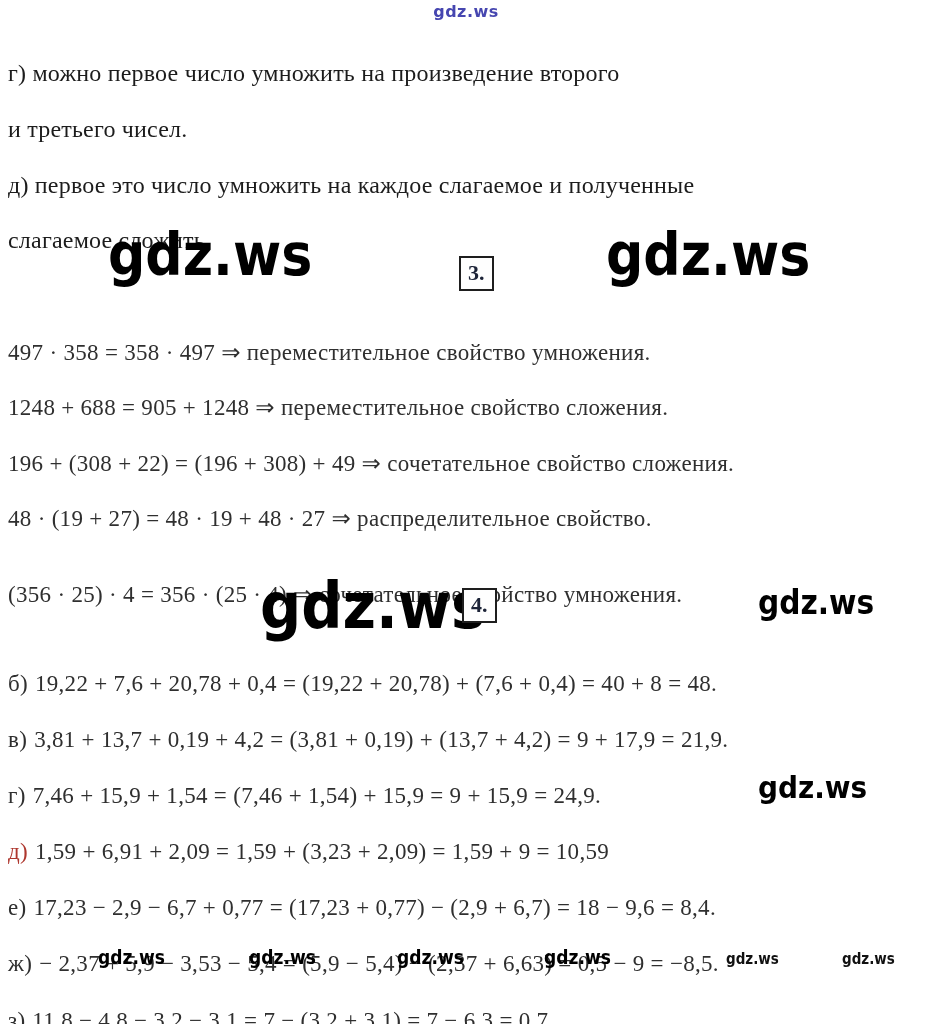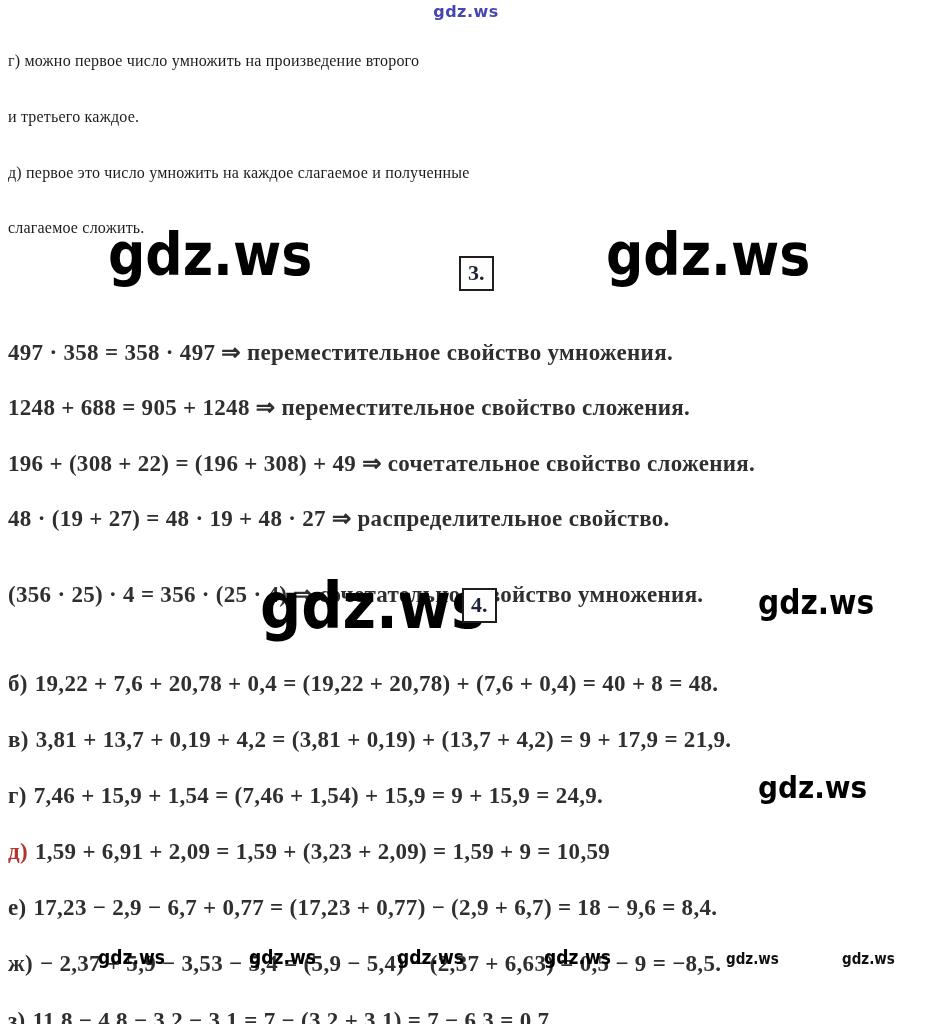--- a/index.html
+++ b/index.html
@@ -14,30 +14,29 @@
   .wm-top{
     left:0;right:0;top:2px;
     text-align:center;
     font-family:"DejaVu Sans", sans-serif;
     font-size:16px;font-weight:600;
     color:#4646b0;
     letter-spacing:0.5px;
   }
   .intro{
     left:8px;
-    font-size:16px;
+    font-size:24px;
     color:#1c1c1c;
     letter-spacing:0.2px;
   }
   .math{
     left:8px;
     font-size:23px;
     color:#2f2f2f;
     letter-spacing:0.3px;
-    font-weight:bold;
   }
   .math .lbl{margin-right:7px;}
   .wm{
     font-family:"DejaVu Sans", sans-serif;
     font-weight:bold;
     color:#000;
     line-height:1;
     transform:scaleX(0.9);
     transform-origin:left top;
   }
@@ -55,21 +54,21 @@
     color:#1d2438;
     line-height:1.25;
   }
 </style>
 </head>
 <body>
 
 <div class="abs wm-top">gdz.ws</div>
 
 <p class="abs intro" style="top:36px">г) можно первое число умножить на произведение второго</p>
-<p class="abs intro" style="top:92px">и третьего каждое.</p>
+<p class="abs intro" style="top:92px">и третьего чисел.</p>
 <p class="abs intro" style="top:148px">д) первое это число умножить на каждое слагаемое и полученные</p>
 <p class="abs intro" style="top:203px">слагаемое сложить.</p>
 
 <div class="abs wm wm-xl" style="left:108px;top:226px">gdz.ws</div>
 <div class="abs secbox" style="left:459px;top:256px">3.</div>
 <div class="abs wm wm-xl" style="left:606px;top:226px">gdz.ws</div>
 
 <p class="abs math" style="top:316px">497 · 358 = 358 · 497 ⇒ переместительное свойство умножения.</p>
 <p class="abs math" style="top:371px">1248 + 688 = 905 + 1248 ⇒ переместительное свойство сложения.</p>
 <p class="abs math" style="top:427px">196 + (308 + 22) = (196 + 308) + 49 ⇒ сочетательное свойство сложения.</p>

